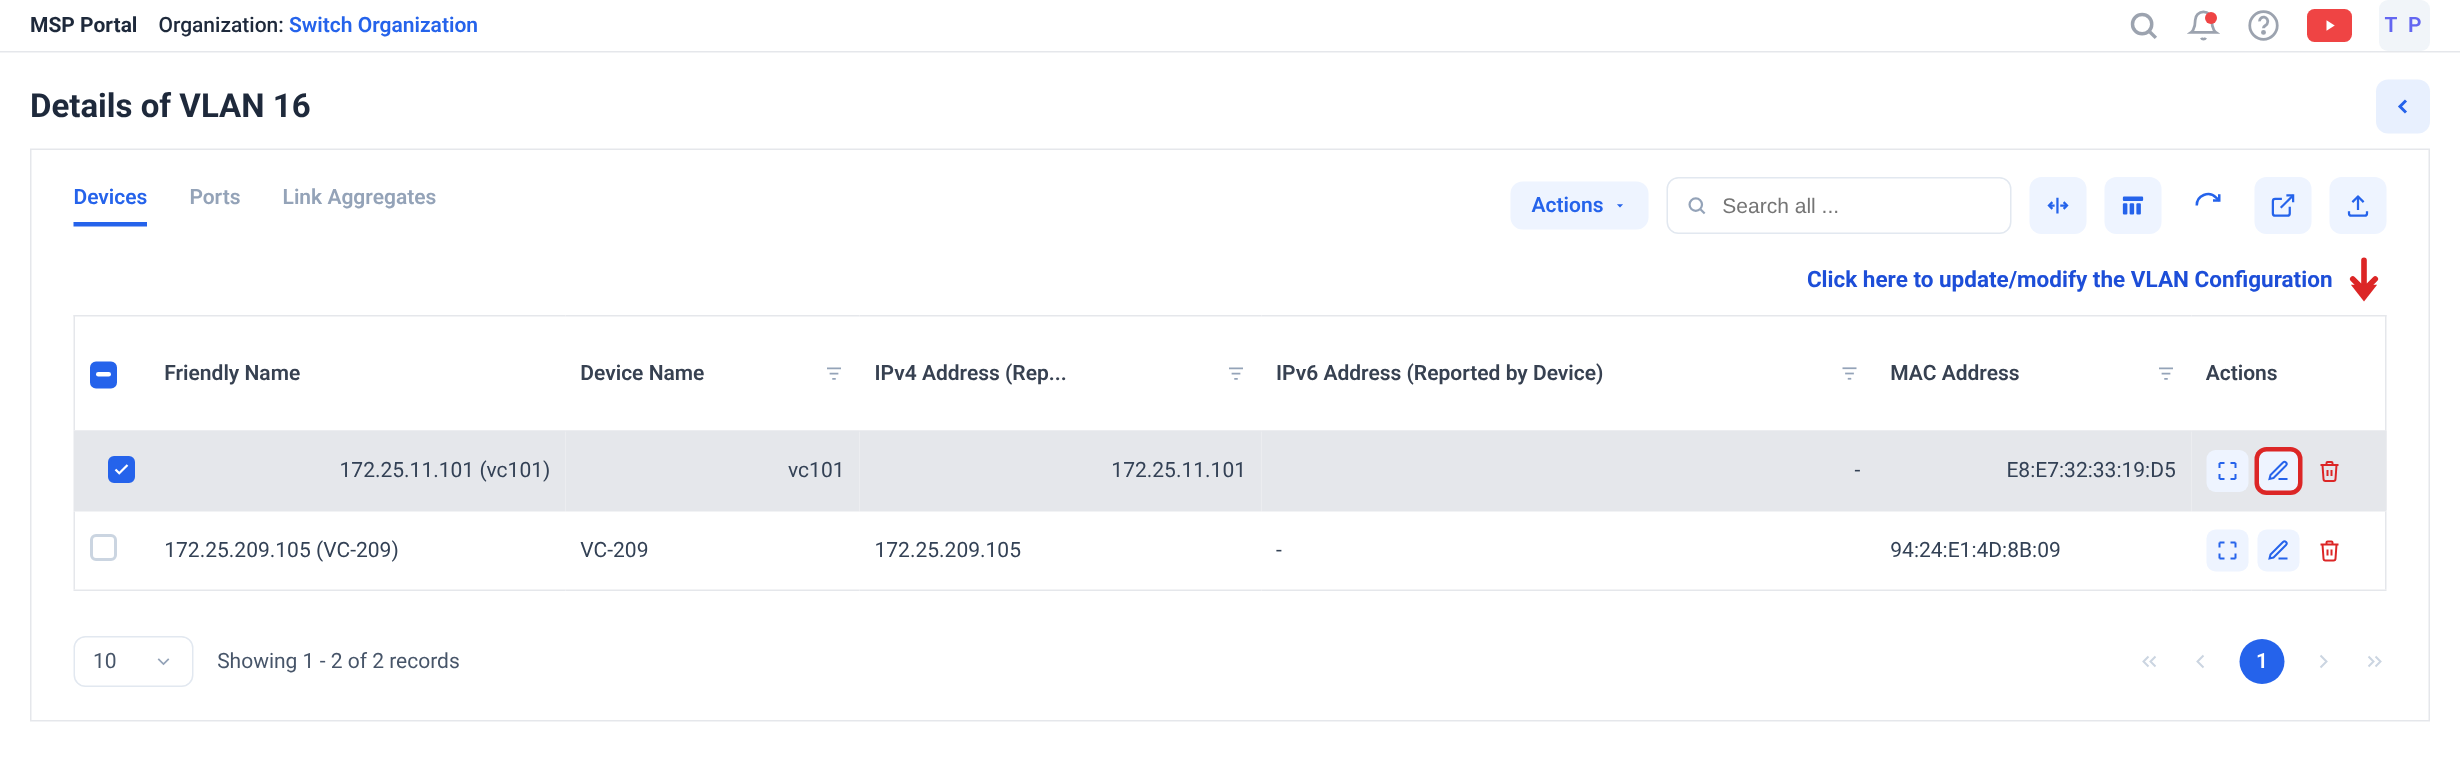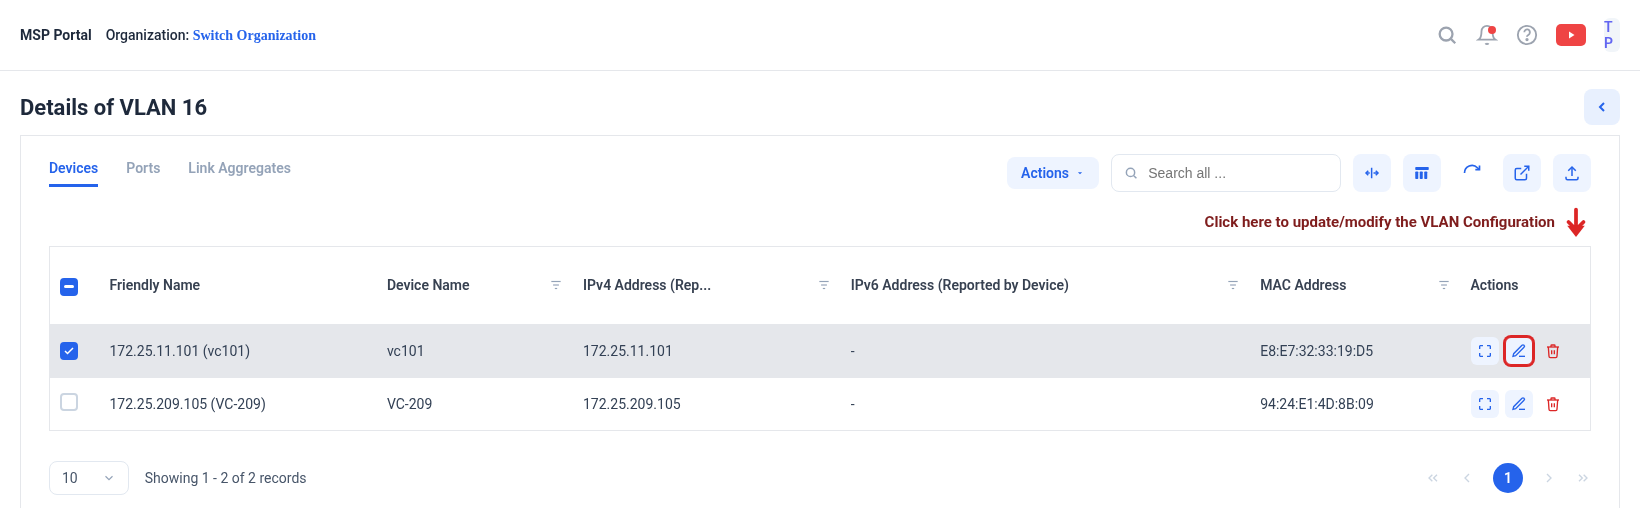--- a/index.html
+++ b/index.html
@@ -8,40 +8,40 @@
     font-family: -apple-system, BlinkMacSystemFont, "Segoe UI", Roboto, Arial, sans-serif;
     background: #ffffff;
     color: #1e293b;
     font-size: 14px;
   }
 
   
   .topbar {
     display: flex;
     align-items: center;
-    padding: 18px 20px;
+    padding: 0 20px;
     border-bottom: 1px solid #e5e7eb;
   }
   .topbar .left { display: flex; align-items: center; gap: 14px; }
   .msp-portal { font-weight: 700; color: #1e293b; }
   .org-label { color: #1e293b; font-weight:500;}
-  .org-link { color: #2563eb; font-weight: 600; text-decoration: none; font-family: Liberation Serif, serif; }
+  .org-link { color: #2563eb; font-weight: 600; text-decoration: none; }
   .topbar .right { margin-left: auto; display: flex; align-items: center; gap: 18px; }
   .topbar .icon { width: 22px; height: 22px; color: #9ca3af; }
   .notif-wrap { position: relative; }
   .notif-dot {
     position: absolute; top: 2px; right: 2px;
     width: 8px; height: 8px; background:#ef4444; border-radius:50%;
   }
   .youtube-icon {
     width: 30px; height: 22px; background:#ef4444; border-radius:5px;
     display:flex; align-items:center; justify-content:center;
   }
   .avatar {
-    width:16px; height:34px; border-radius:6px; background:#f1f5f9;
+    width:34px; height:34px; border-radius:6px; background:#f1f5f9;
     display:flex; align-items:center; justify-content:center;
     color:#6366f1; font-weight:600; letter-spacing:2px;
   }
 
   
   .title-row {
     display:flex; align-items:center; padding: 18px 20px 10px 20px;
   }
   .page-title { font-size:22px; font-weight:700; color:#1e293b; }
   .collapse-btn {
@@ -78,39 +78,39 @@
   }
   .toolbar-btn {
     width:38px; height:38px; border-radius:8px; background:#eef4ff;
     display:flex; align-items:center; justify-content:center; color:#2563eb;
   }
   .toolbar-btn.plain { background:transparent; }
 
   
   .annotation-row { text-align:right; margin-top:10px; }
   .annotation {
-    color:#7f1d1d; font-weight:700; font-size:15px;
+    color:#1d4ed8; font-weight:700; font-size:15px;
     display:inline-flex; align-items:center; gap:6px;
   }
   .annotation svg { color:#dc2626; }
 
   
   table.data {
     width:100%; border-collapse:collapse; margin-top:4px;
     border:1px solid #e5e7eb; border-radius:8px;
   }
   table.data thead th {
     text-align:left; font-weight:600; color:#374151;
     padding:28px 10px; border-bottom:1px solid #e5e7eb; background:#fff;
     font-size:14px;
   }
   table.data tbody td {
     padding:12px 10px; border-bottom:1px solid #e5e7eb; color:#334155;
   }
-  table.data tbody tr.selected { background:#e5e7eb80; background:#e5e7ebcc; }
+  table.data tbody tr.selected { background:#e5e7eb80; background:#e5e7ebcc;text-align:right; }
   table.data tbody tr.selected { background:#e5e7eb; }
   .th-flex { display:flex; align-items:center; justify-content:space-between; gap:8px;}
   .filter-icon { color:#94a3b8; }
 
   .cb {
     width:18px; height:18px; border:2px solid #cbd5e1; border-radius:4px;
     display:inline-flex; align-items:center; justify-content:center;
     background:#fff;
   }
   .cb.indet { background:#2563eb; border-color:#2563eb; }

